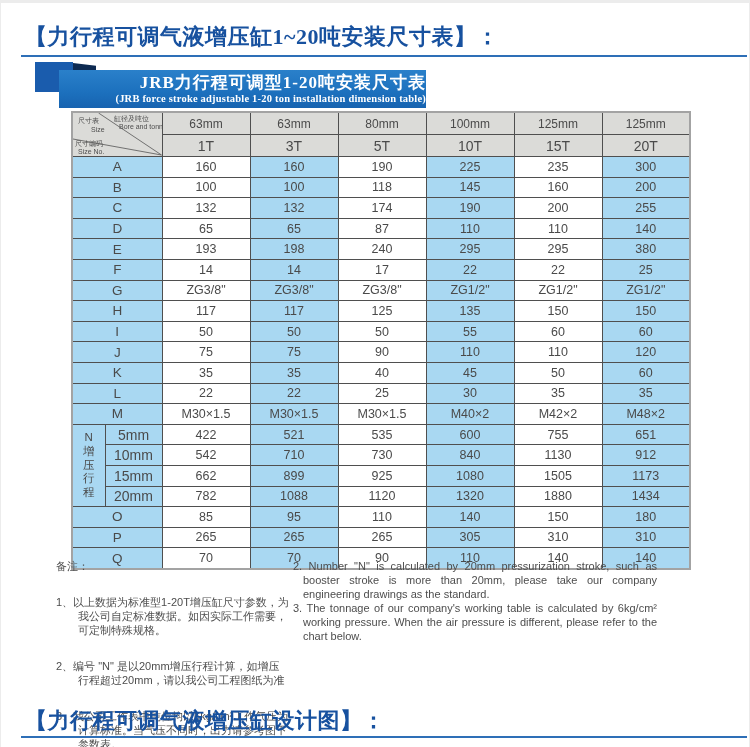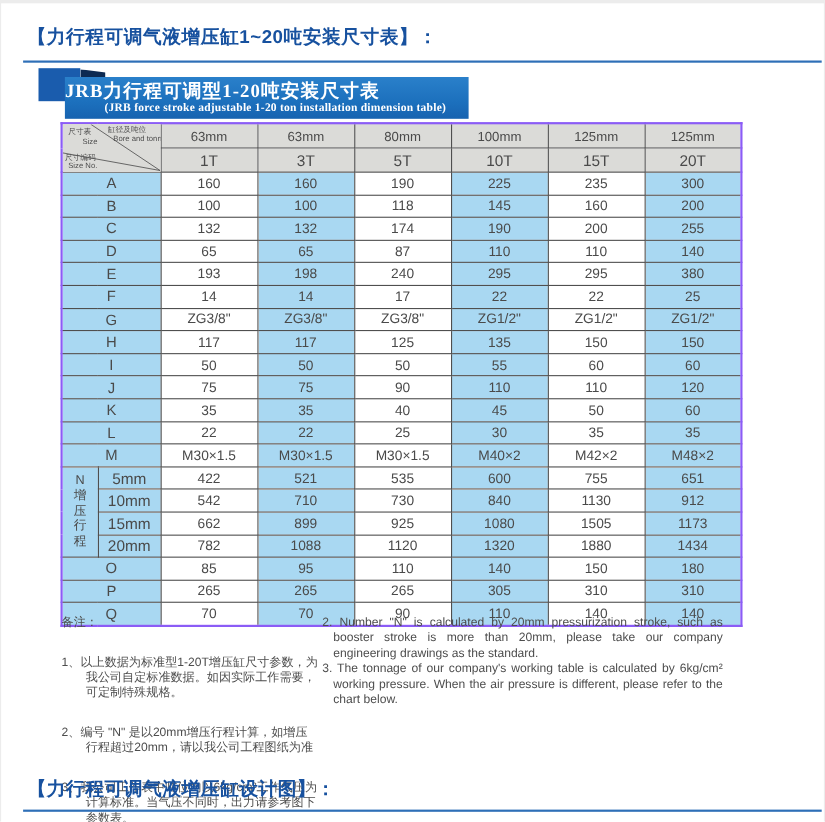--- a/index.html
+++ b/index.html
@@ -5,47 +5,47 @@
   html,body{margin:0;padding:0;}
   body{
     width:750px;height:747px;position:relative;background:#ffffff;
     font-family:"Liberation Sans","DejaVu Sans",sans-serif;
     color:var(--text-gray,#4d4d4d);overflow:hidden;
   }
   .page{position:absolute;inset:0;border-left:1px solid #ececec;border-right:1px solid #ececec;border-top:3px solid #ececec;}
 
   
   .section-heading{
-    position:absolute;left:24px;font-size:17px;font-weight:bold;
-    color:var(--heading-blue,#17519f);letter-spacing:.5px;white-space:nowrap;
+    position:absolute;left:24px;font-size:22px;font-weight:bold;
+    color:var(--heading-blue,#17519f);letter-spacing:.5px;white-space:nowrap;font-family:Liberation Serif, serif;
   }
   #h-top{top:19px;}
   #h-bottom{top:703px;}
   .rule{position:absolute;left:20px;width:726px;height:2px;background:var(--rule-blue,#2e6fb7);}
   .rule-top{top:52px;}
   .rule-bottom{top:733px;}
 
   
   .banner-square{position:absolute;left:34px;top:59px;width:38px;height:30px;background:var(--banner-blue-dark,#1a5cad);}
   .banner-fold{position:absolute;left:72px;top:60px;width:23px;height:8px;background:var(--banner-fold-navy,#0d2a52);
     clip-path:polygon(0 0,100% 35%,100% 100%,0 100%);}
   .banner{
     position:absolute;left:58px;top:67px;width:367px;height:38px;
     background:linear-gradient(180deg,#2a80ca 0%,var(--banner-blue,#1c70bd) 60%,#1763b0 100%);
-    color:#ffffff;text-align:left;
+    color:#ffffff;text-align:right;
     font-family:"Liberation Serif","DejaVu Serif",serif;font-weight:bold;
   }
   .banner-title{font-size:17px;letter-spacing:1px;margin-top:2px;line-height:21px;}
   .banner-subtitle{font-size:10.5px;line-height:12px;letter-spacing:.2px;margin-left:36px;}
 
   
   .dim-table{
-    position:absolute;left:54px;top:108px;width:620px;
+    position:absolute;left:70px;top:108px;width:620px;
     border-collapse:collapse;table-layout:fixed;
-    border:2px solid #8b5cf6;
+    border:2px solid #a3a3a3;
   }
   .dim-table th,.dim-table td{
     border:1px solid var(--grid-border,#4f4f4f);
     padding:0;text-align:center;vertical-align:middle;
     color:#4a4a4a;overflow:hidden;
   }
   .dim-table thead th{height:21px;background:var(--header-gray,#dbdbd8);font-weight:normal;}
   .dim-table .hdr.bore{font-size:12px;}
   .dim-table .hdr.ton{font-size:14px;}
   .dim-table tbody td{height:19.6px;}

